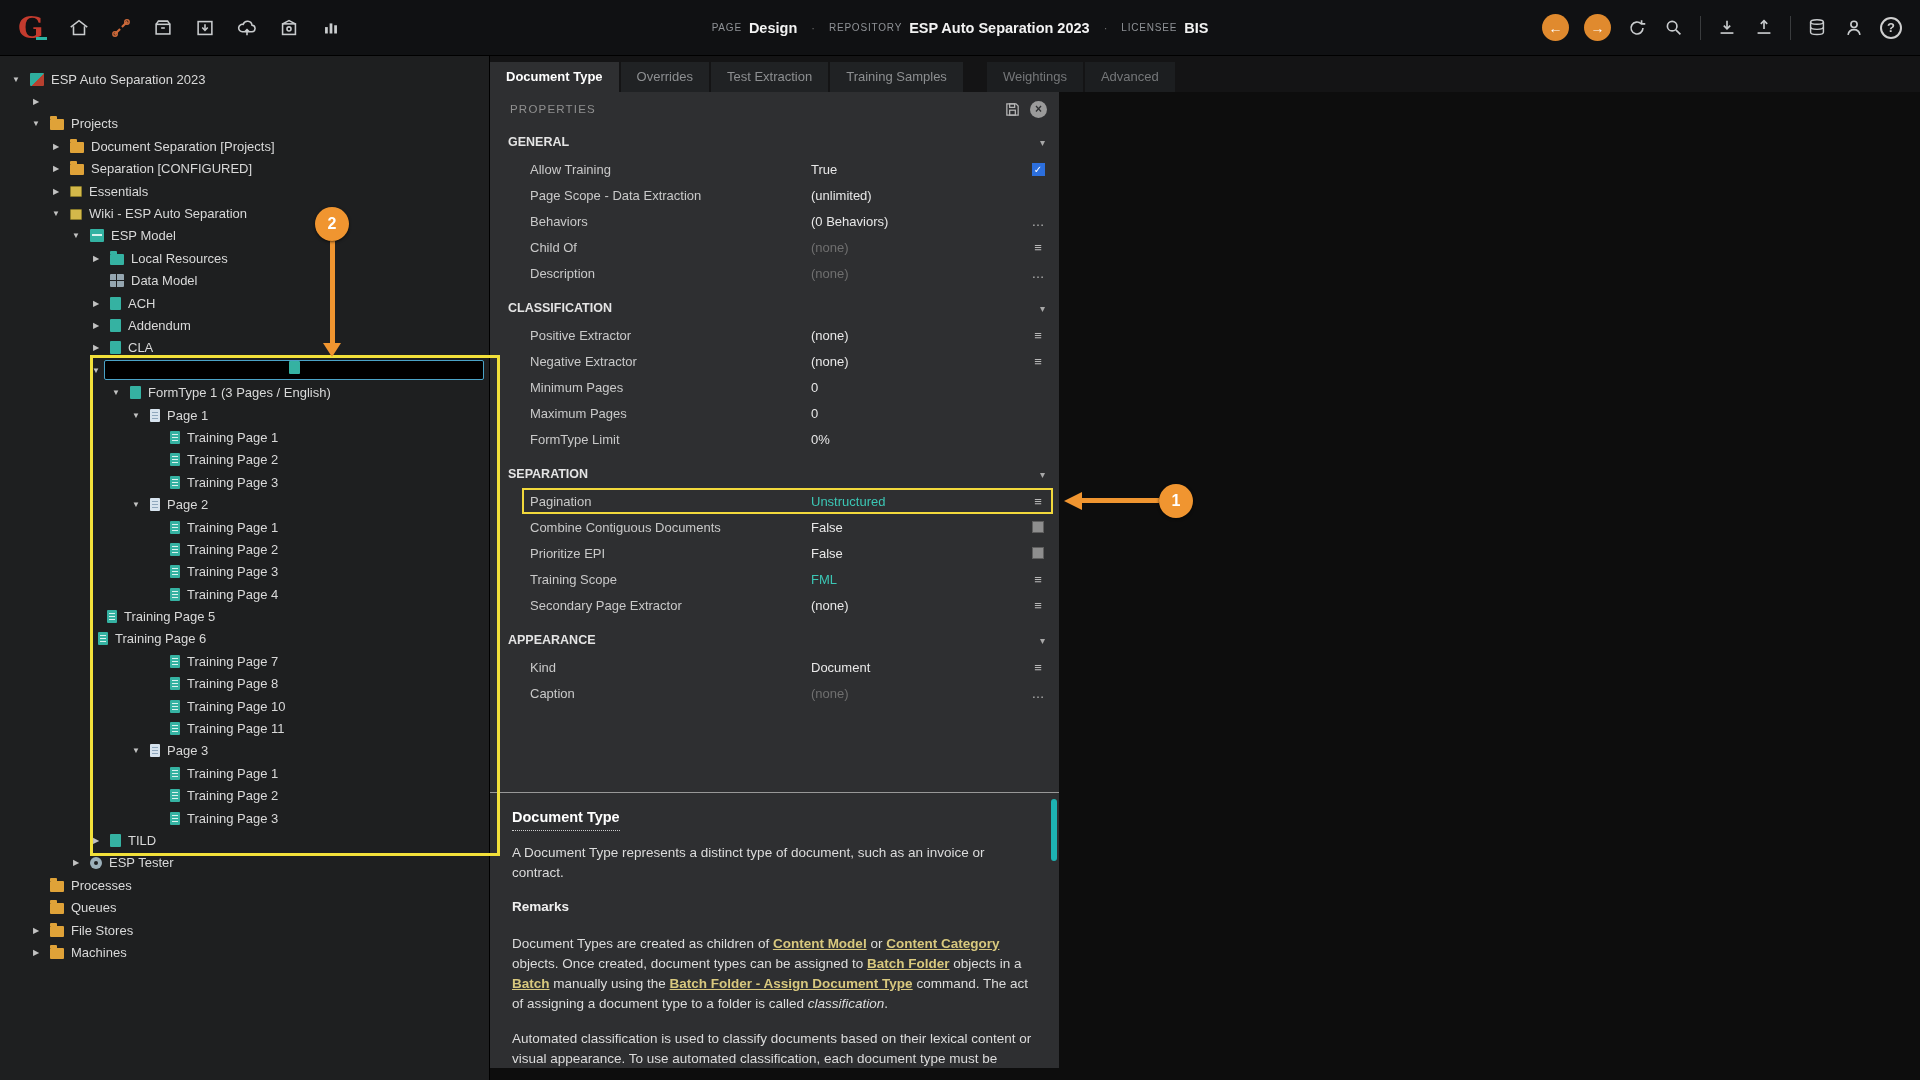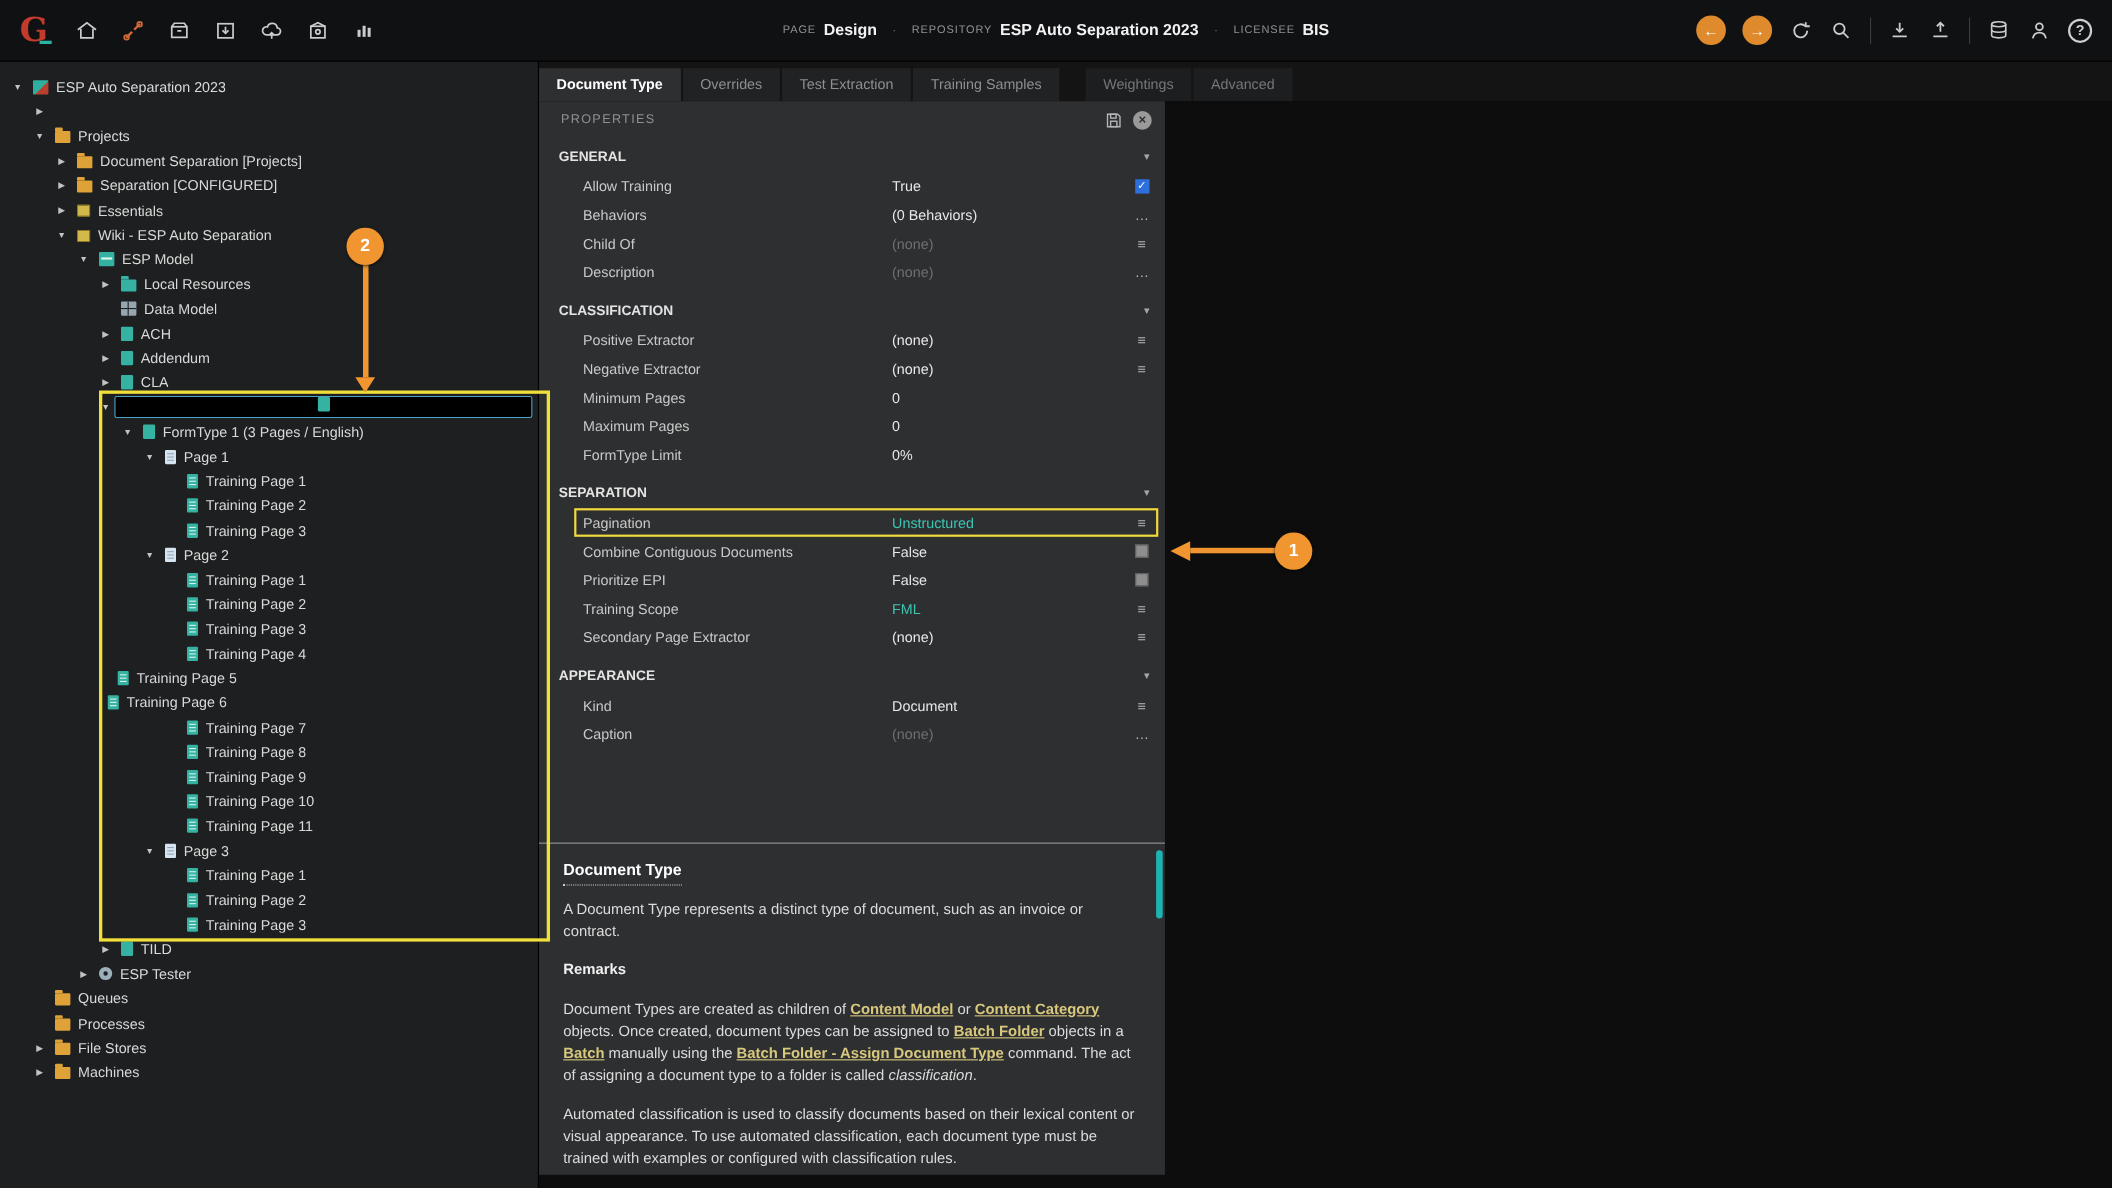--- a/index.html
+++ b/index.html
@@ -448,27 +448,20 @@
             <span class="expander"></span>
             <span class="row-inner">
               <span class="ticon ic-trainpage"></span>
               <span class="tlabel">Training Page 8</span>
             </span>
           </div>
           <div class="tree-row" style="padding-left: 148px;">
             <span class="expander"></span>
             <span class="row-inner">
               <span class="ticon ic-trainpage"></span>
-              <span class="tlabel">Training Page 9</span>
-            </span>
-          </div>
-          <div class="tree-row" style="padding-left: 148px;">
-            <span class="expander"></span>
-            <span class="row-inner">
-              <span class="ticon ic-trainpage"></span>
               <span class="tlabel">Training Page 10</span>
             </span>
           </div>
           <div class="tree-row" style="padding-left: 148px;">
             <span class="expander"></span>
             <span class="row-inner">
               <span class="ticon ic-trainpage"></span>
               <span class="tlabel">Training Page 11</span>
             </span>
           </div>
@@ -511,28 +504,28 @@
             <span class="expander">▶</span>
             <span class="row-inner">
               <span class="ticon ic-gear"></span>
               <span class="tlabel">ESP Tester</span>
             </span>
           </div>
           <div class="tree-row" style="padding-left: 28px;">
             <span class="expander"></span>
             <span class="row-inner">
               <span class="ticon ic-folder"></span>
+              <span class="tlabel">Processes</span>
+            </span>
+          </div>
+          <div class="tree-row" style="padding-left: 28px;">
+            <span class="expander"></span>
+            <span class="row-inner">
+              <span class="ticon ic-folder"></span>
               <span class="tlabel">Queues</span>
-            </span>
-          </div>
-          <div class="tree-row" style="padding-left: 28px;">
-            <span class="expander"></span>
-            <span class="row-inner">
-              <span class="ticon ic-folder"></span>
-              <span class="tlabel">Processes</span>
             </span>
           </div>
           <div class="tree-row" style="padding-left: 28px;">
             <span class="expander">▶</span>
             <span class="row-inner">
               <span class="ticon ic-folder"></span>
               <span class="tlabel">File Stores</span>
             </span>
           </div>
           <div class="tree-row" style="padding-left: 28px;">
@@ -577,20 +570,25 @@
                 <span class="chev"></span>
               </div>
               <div class="prow">
                 <span class="plabel">Allow Training</span>
                 <span class="pvalue">True</span>
                 <span class="pright-slot">
                   <span class="cb checked"></span>
                 </span>
               </div>
               <div class="prow">
+                <span class="plabel">Page Scope - Data Extraction</span>
+                <span class="pvalue">(unlimited)</span>
+                <span class="pright-slot"></span>
+              </div>
+              <div class="prow">
                 <span class="plabel">Behaviors</span>
                 <span class="pvalue">(0 Behaviors)</span>
                 <span class="pright-slot">
                   <span>…</span>
                 </span>
               </div>
               <div class="prow">
                 <span class="plabel">Child Of</span>
                 <span class="pvalue dim">(none)</span>
                 <span class="pright-slot">

